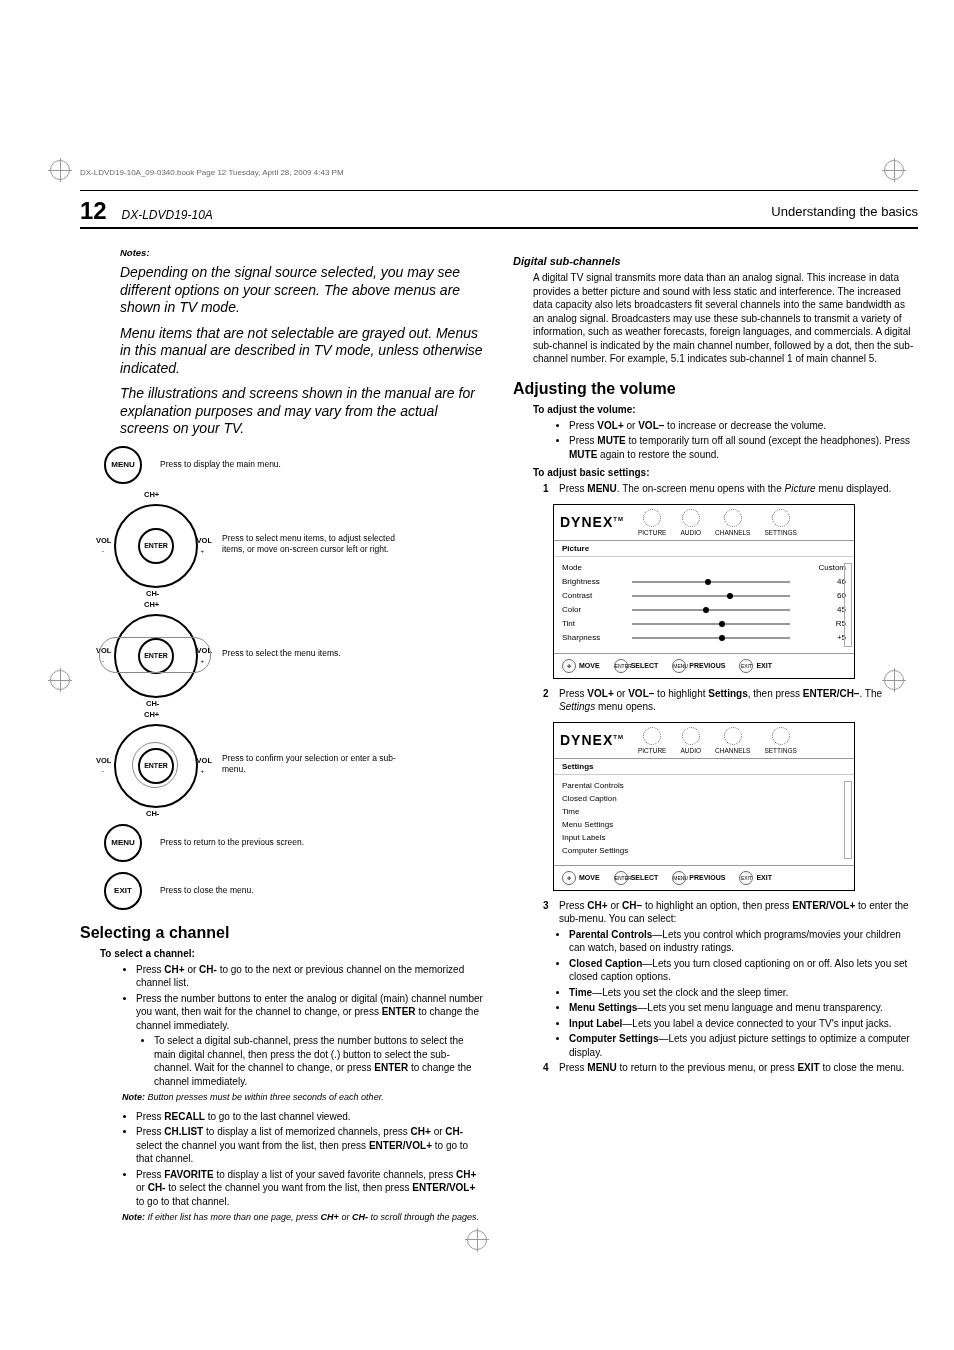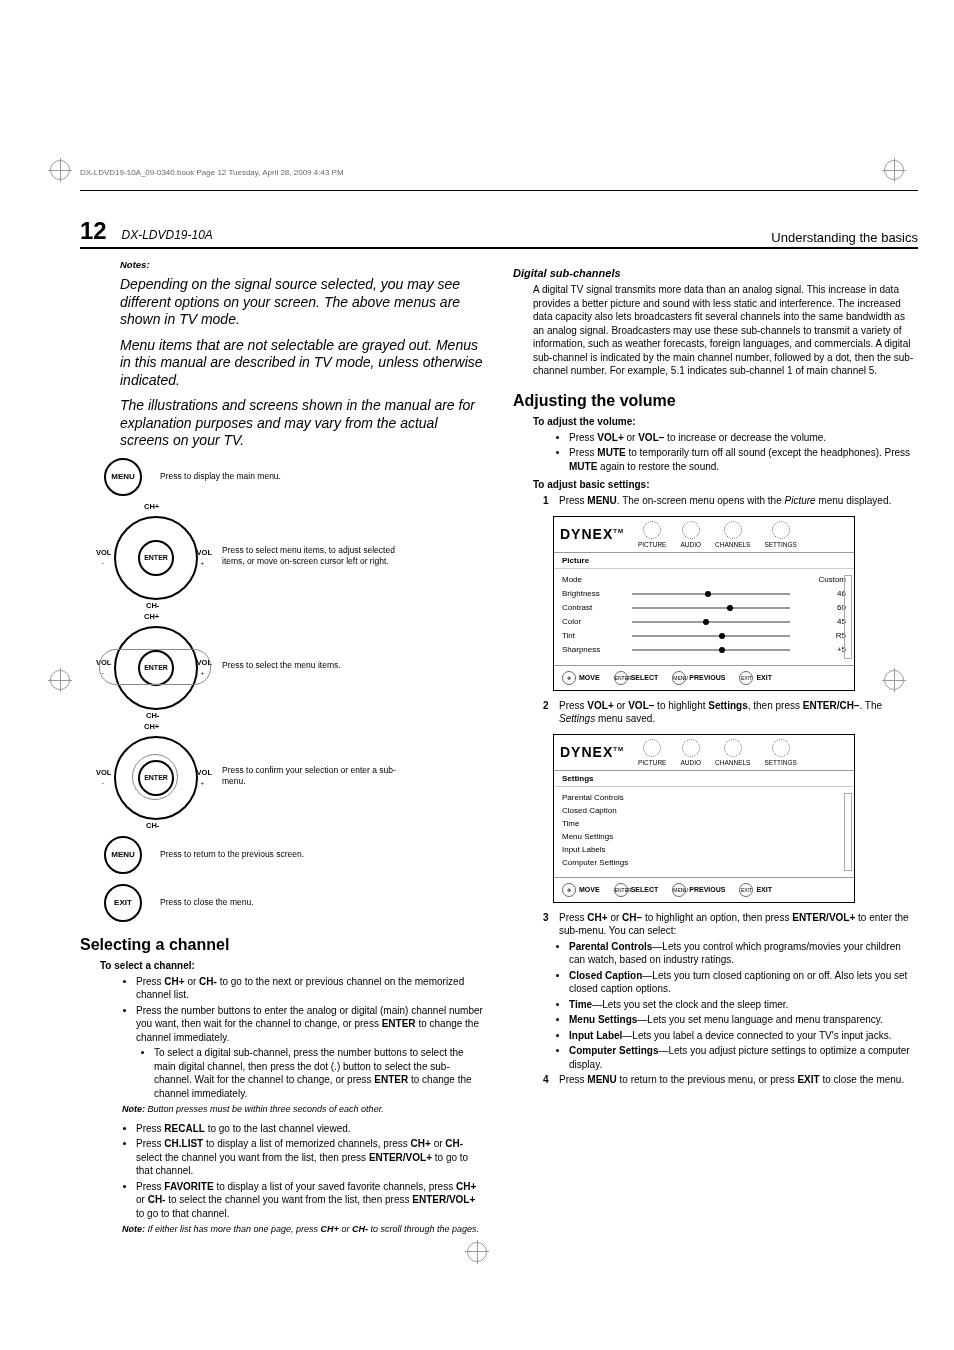--- a/index.html
+++ b/index.html
@@ -52,41 +52,40 @@
   .cm-mr { top: 670px; right: 50px; }
   .cm-bc { bottom: 40px; left: 467px; }
 
   .top-rule {
     border-top: 1px solid #000;
     margin-top: 50px;
   }
   .header-row {
     display: flex;
     justify-content: space-between;
-    align-items: flex-end;
+    align-items: center;
     padding: 6px 0 2px 0;
     border-bottom: 2px solid #000;
-    margin-top: 20px;
   }
   .page-num {
     font-size: 24px;
     font-weight: bold;
   }
   .model {
     font-size: 12px;
     font-style: italic;
     margin-left: 12px;
   }
   .section-title-right {
     font-size: 13px;
   }
   .columns {
     display: flex;
     gap: 28px;
-    margin-top: 10px;
+    margin-top: 18px;
   }
   .col {
     flex: 1;
     min-width: 0;
   }
   .notes-head {
     font-size: 9.5px;
     font-weight: bold;
     font-style: italic;
     margin-left: 40px;
@@ -565,21 +564,21 @@
           <span><span class="fcirc">✥</span><span class="b">MOVE</span></span>
           <span><span class="fcirc">ENTER</span><span class="b">SELECT</span></span>
           <span><span class="fcirc">MENU</span><span class="b">PREVIOUS</span></span>
           <span><span class="fcirc">EXIT</span><span class="b">EXIT</span></span>
         </div>
       </div>
 
       <div class="num-step">
         <div class="n">2</div>
         <div>
-          <span>Press </span><span class="b">VOL+</span><span> or </span><span class="b">VOL–</span><span> to highlight </span><span class="b">Settings</span><span>, then press </span><span class="b">ENTER/CH–</span><span>. The </span><span class="i">Settings</span><span> menu saved.</span>
+          <span>Press </span><span class="b">VOL+</span><span> or </span><span class="b">VOL–</span><span> to highlight </span><span class="b">Settings</span><span>, then press </span><span class="b">ENTER/CH–</span><span>. The </span><span class="i">Settings</span><span> menu opens.</span>
         </div>
       </div>
 
       <div class="osd">
         <div class="osd-head">
           <span class="osd-logo"><span>DYNEX</span><sup style="font-size:6px">TM</sup></span>
           <span class="osd-tab">
               <span class="circ"></span>
               <span>PICTURE</span>
             </span>

